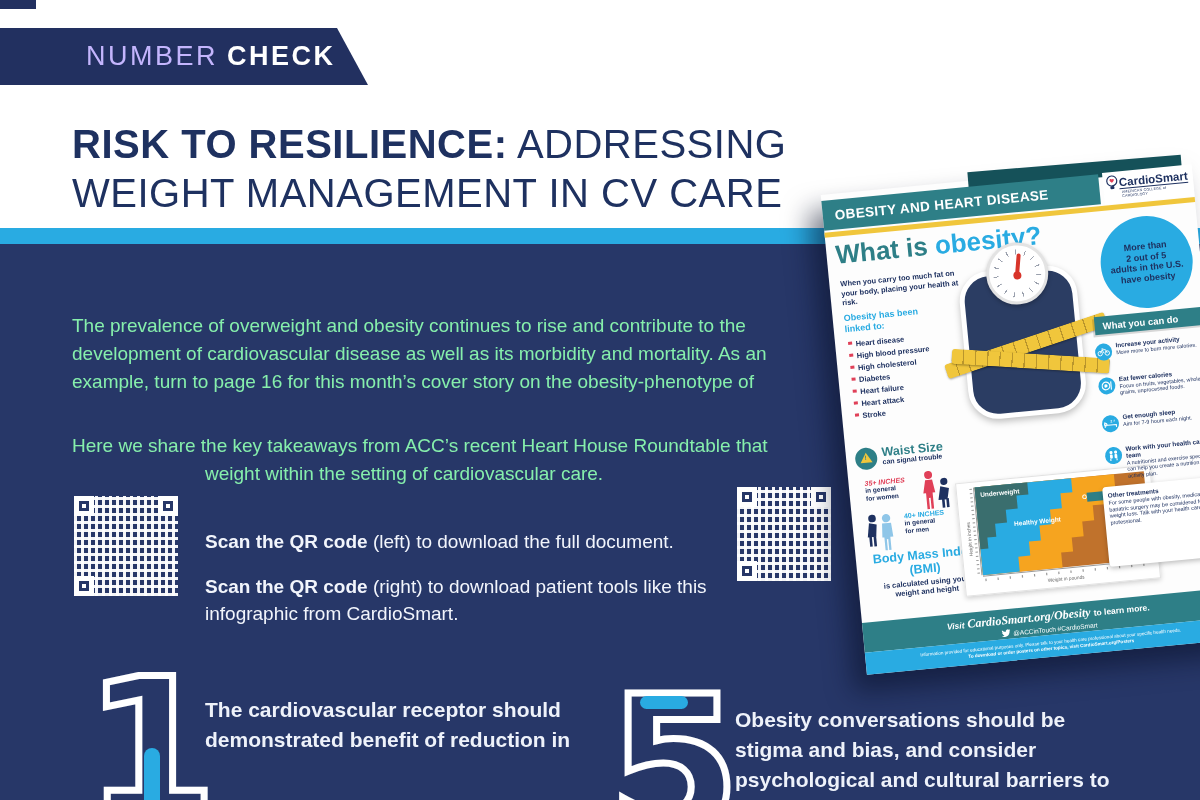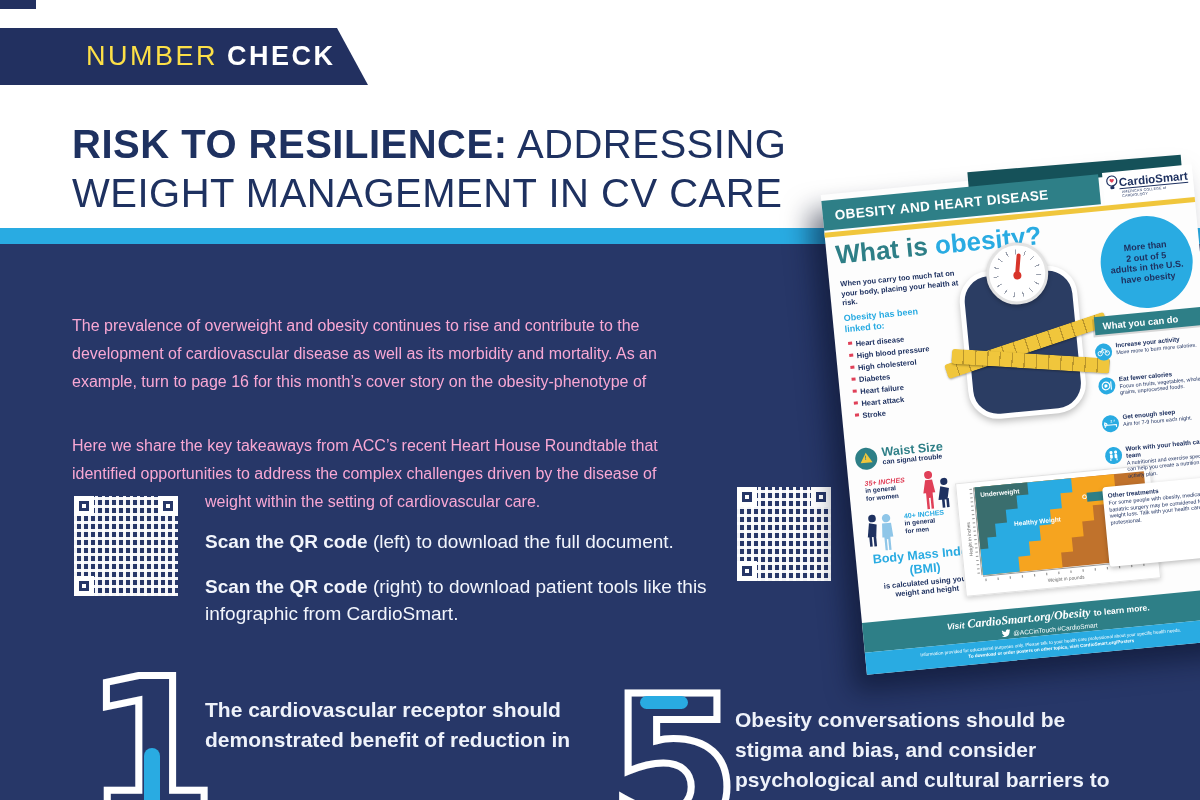--- a/index.html
+++ b/index.html
@@ -3,30 +3,30 @@
 <meta charset="utf-8">
 <style>
   html,body{margin:0;padding:0;}
   body{width:1200px;height:800px;position:relative;overflow:hidden;background:#ffffff;
        font-family:"Liberation Sans",sans-serif;}
   
   .corner-chip{position:absolute;left:0;top:0;width:36px;height:9px;background:#223060;}
   .banner{position:absolute;left:0;top:28px;width:368px;height:57px;background:#223060;
           clip-path:polygon(0 0,337px 0,368px 57px,0 57px);
           display:flex;align-items:center;padding-left:86px;box-sizing:border-box;}
-  .banner .w1{color:#fde047;font-size:27px;font-weight:300;letter-spacing:2.5px;}
+  .banner .w1{color:#c4b5fd;font-size:27px;font-weight:300;letter-spacing:2.5px;}
   .banner .w2{color:#fff;font-size:27px;font-weight:bold;letter-spacing:2.5px;margin-left:9px;}
   .page-title{position:absolute;left:72px;top:120px;width:800px;color:#1e3160;
               font-size:40px;line-height:49px;letter-spacing:.5px;}
   .page-title .b{font-weight:800;}
   .page-title .l{font-weight:300;}
   .stripe{position:absolute;left:0;top:228px;width:1200px;height:16px;background:#29abe2;}
   
   .main{position:absolute;left:0;top:244px;width:1200px;height:556px;background:#273768;}
-  .para{position:absolute;color:#f9a8d4;font-size:16px;line-height:28px;font-weight:400;}
+  .para{position:absolute;color:#86efac;font-size:19px;line-height:28px;font-weight:400;}
   .para div{white-space:nowrap;}
   .p1{left:72px;top:68px;}
   .p2{left:72px;top:188px;}
   .p2 .indent{margin-left:133px;}
   .scanblock{position:absolute;left:205px;top:284px;width:505px;color:#f2f5fc;
              font-size:19px;line-height:27px;}
   .scanblock p{margin:0 0 18px 0;}
   .scanblock .b{font-weight:bold;}
   
   .qr{position:absolute;background-color:transparent;
@@ -155,21 +155,20 @@
 <div class="stripe"></div>
 
 <div class="main">
   <div class="para p1">
     <div>The prevalence of overweight and obesity continues to rise and contribute to the</div>
     <div>development of cardiovascular disease as well as its morbidity and mortality. As an</div>
     <div>example, turn to page 16 for this month’s cover story on the obesity-phenotype of</div>
   </div>
   <div class="para p2">
     <div>Here we share the key takeaways from ACC’s recent Heart House Roundtable that</div>
-    <div>identified opportunities to address the complex challenges driven by the disease of</div>
     <div class="indent">weight within the setting of cardiovascular care.</div>
   </div>
 
   <div class="qr qr-left">
     <div class="f f1"></div>
     <div class="f f2"></div>
     <div class="f f3"></div>
   </div>
   <div class="qr qr-right">
     <div class="f f1"></div>

